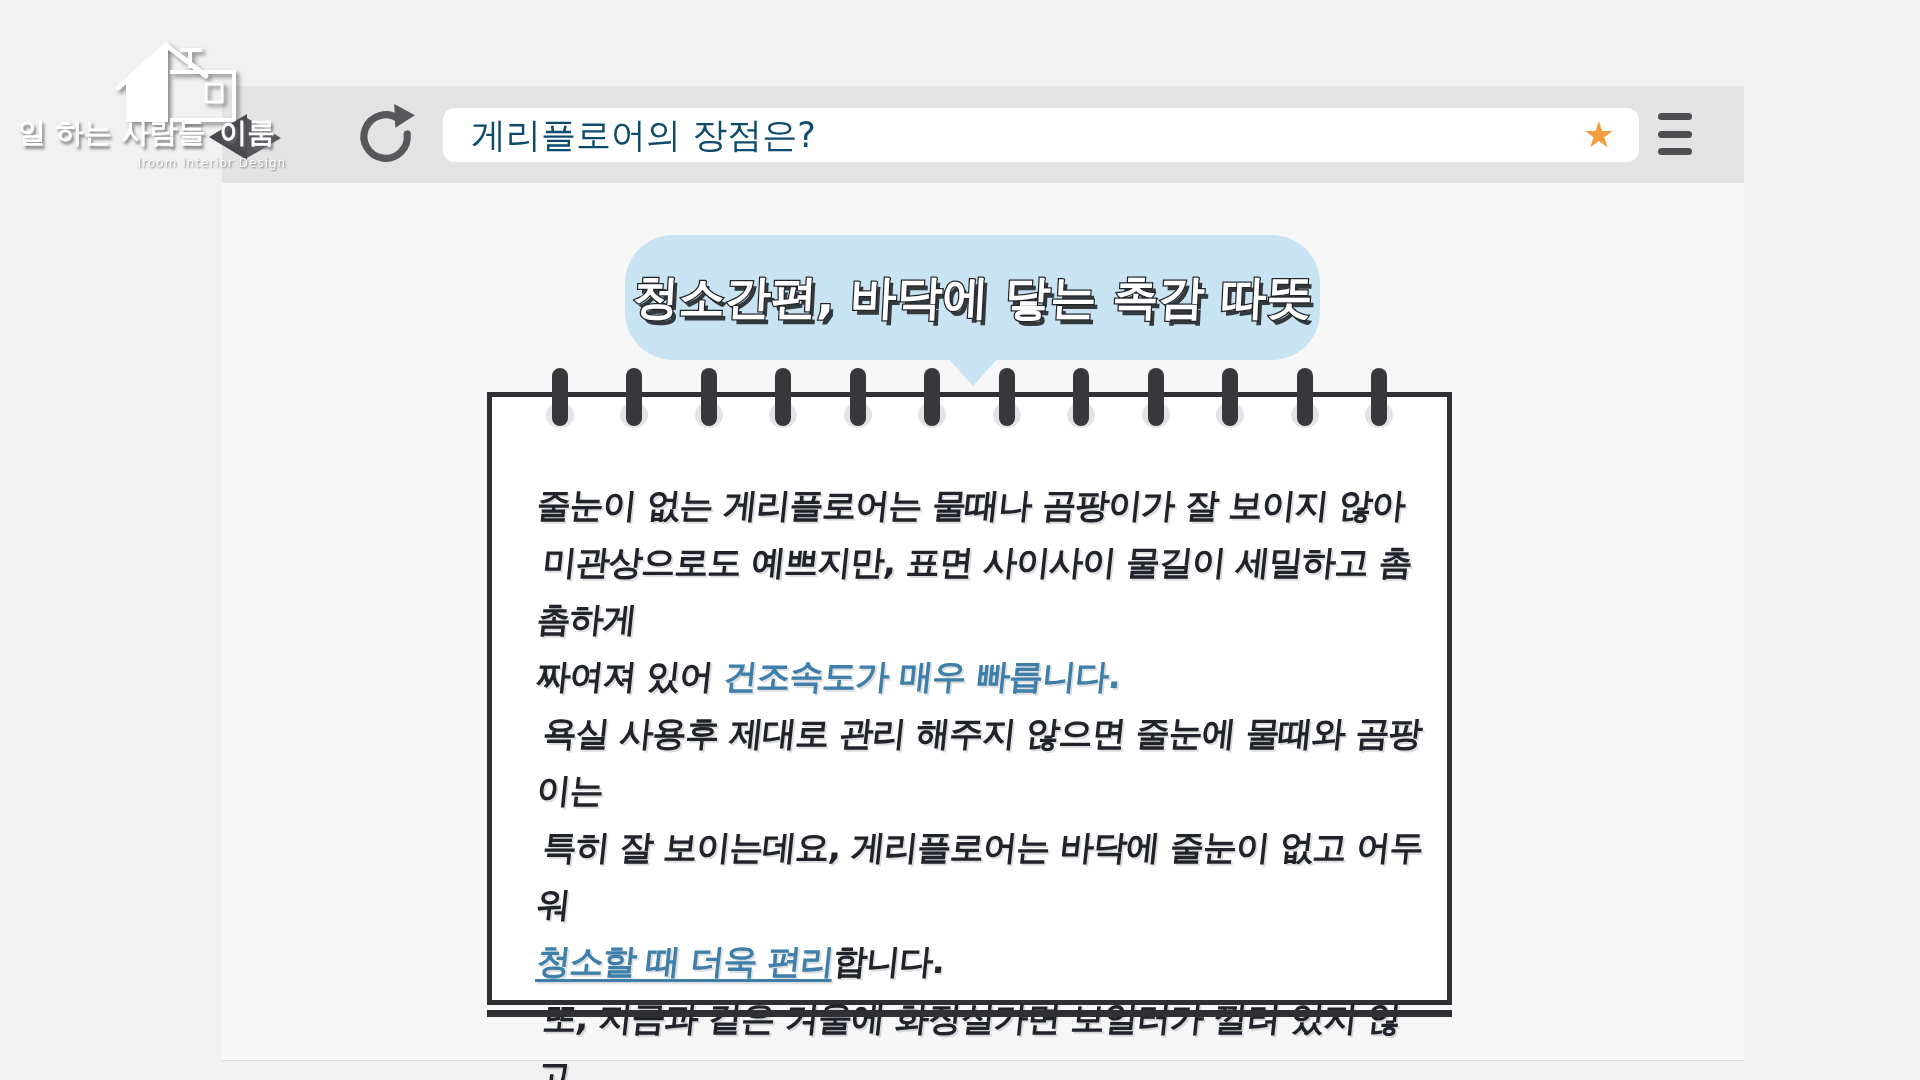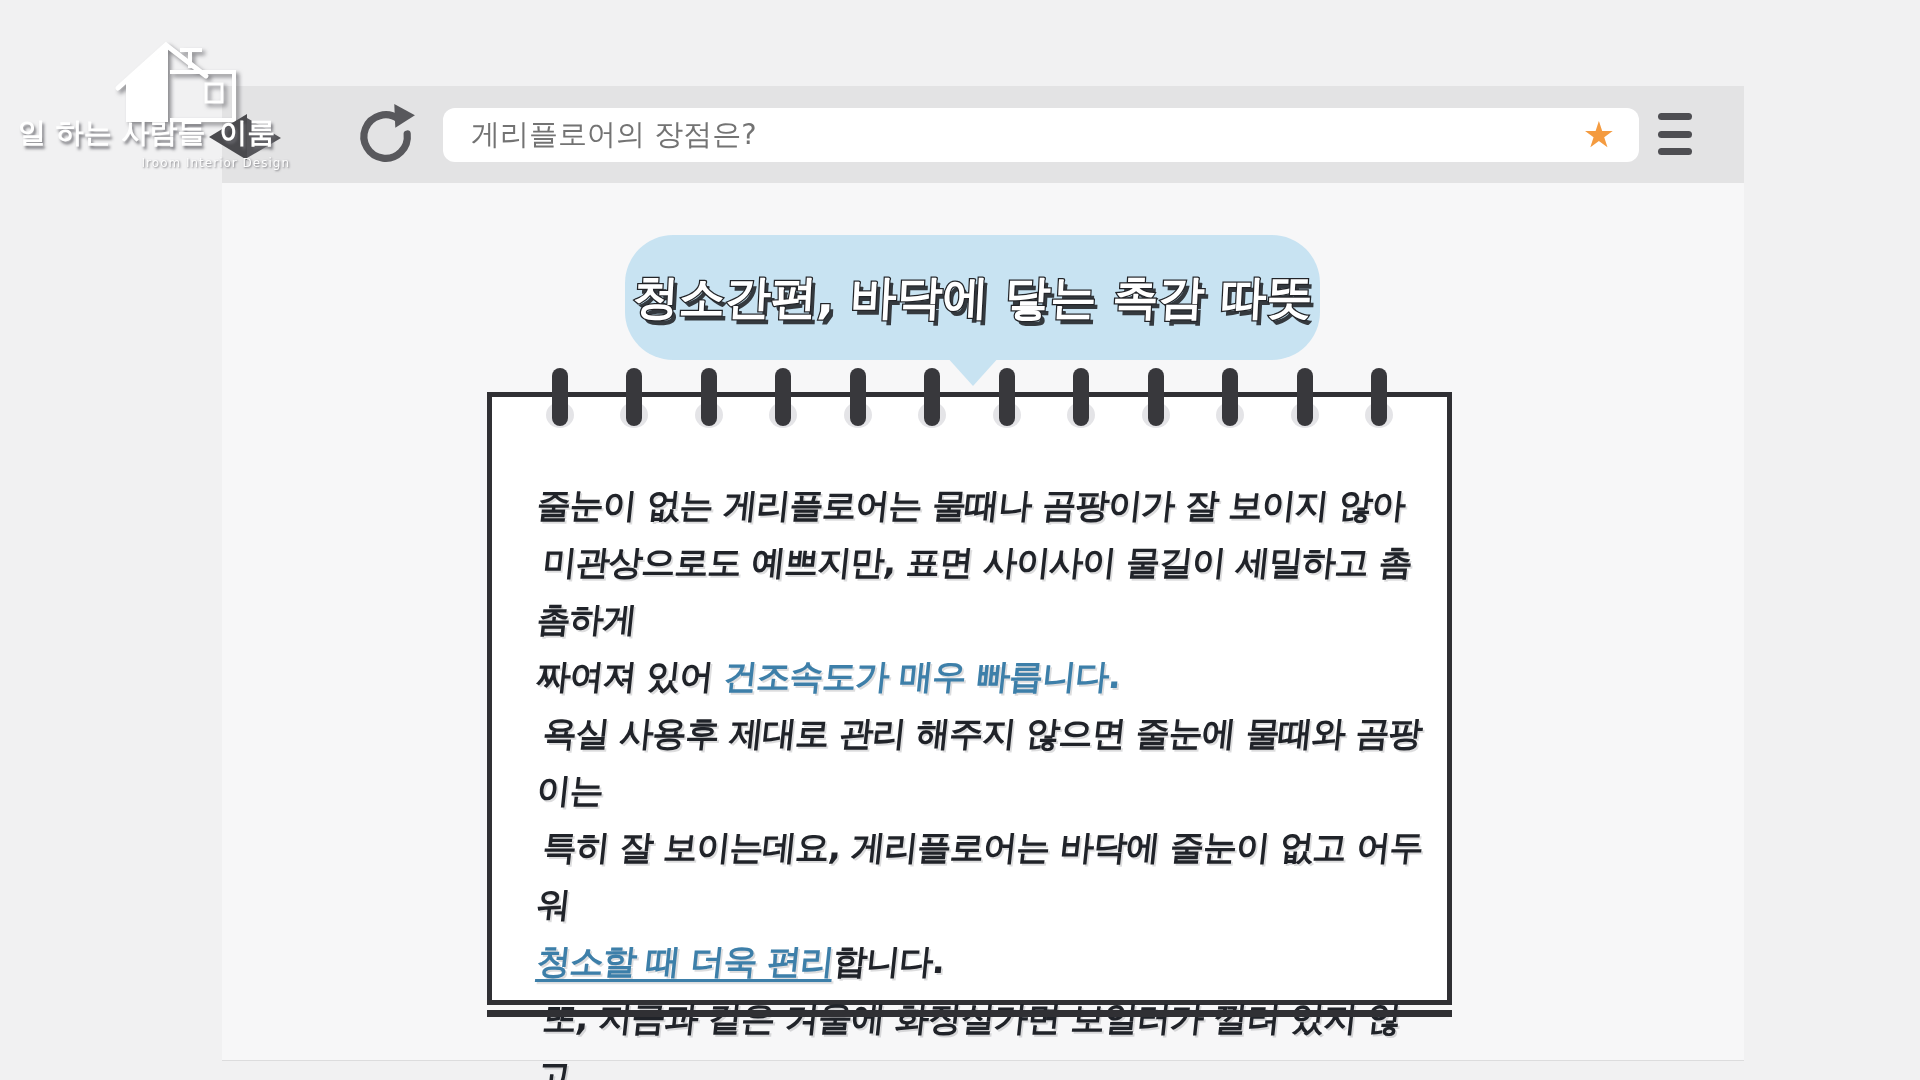--- a/index.html
+++ b/index.html
@@ -11,41 +11,41 @@
   .header-bar{position:absolute;left:0;top:0;width:100%;height:97px;background:#e3e3e4;}
 
   
   .refresh-btn{position:absolute;left:133px;top:18px;width:62px;height:62px;cursor:pointer;}
   .refresh-btn svg{width:100%;height:100%;}
 
   
   .search-bar{position:absolute;left:221px;top:22px;width:1196px;height:54px;background:#ffffff;
               border-radius:12px;display:flex;align-items:center;}
   .search-input{flex:1;border:none;outline:none;background:transparent;margin-left:26px;
-                font-size:29px;color:#737373;font-family:"DejaVu Sans","Liberation Sans",sans-serif;}
+                font-size:35px;color:#0c4a6e;font-family:"DejaVu Sans","Liberation Sans",sans-serif;}
   .star{font-size:36px;color:var(--star,#f49b40);margin-right:24px;line-height:1;cursor:pointer;}
 
   
   .menu-btn{position:absolute;left:1436px;top:27px;width:34px;height:42px;display:flex;
             flex-direction:column;justify-content:space-between;cursor:pointer;}
   .menu-btn i{display:block;height:7px;border-radius:4px;background:#4e4e52;}
 
   
   .logo{position:absolute;left:14px;top:30px;width:350px;height:140px;z-index:5;}
   .logo-house{position:absolute;left:100px;top:8px;width:160px;height:84px;}
   .logo-title{position:absolute;left:4px;top:84px;width:346px;font-size:28px;font-weight:bold;color:#ffffff;
               white-space:nowrap;text-shadow:2px 3px 3px rgba(105,105,110,.85);}
   .logo-accent{position:relative;display:inline-block;padding:0 4px;}
   .tri{position:absolute;top:0px;width:0;height:0;}
   .tri-left{left:-6px;border-top:23px solid transparent;border-bottom:23px solid transparent;
             border-right:38px solid #4a4a4e;}
   .tri-right{left:32px;top:4px;border-top:20px solid transparent;border-bottom:20px solid transparent;
              border-left:34px solid #55555a;}
   .logo-accent b{position:relative;font-weight:bold;}
-  .logo-caption{position:absolute;left:96px;top:126px;width:180px;text-align:right;font-size:12px;
+  .logo-caption{position:absolute;left:108px;top:126px;width:180px;text-align:center;font-size:12px;
                 color:#fdfdfd;text-shadow:1px 1px 2px rgba(110,110,115,.9);letter-spacing:1px;}
 
   
   .bubble{position:absolute;left:625px;top:235px;width:695px;height:125px;background:var(--bubble,#c8e3f2);
           border-radius:48px;display:flex;align-items:center;justify-content:center;}
   .bubble-tail{position:absolute;left:50%;bottom:-26px;transform:translateX(-50%);width:0;height:0;
                border-left:27px solid transparent;border-right:27px solid transparent;
                border-top:30px solid var(--bubble,#c8e3f2);}
   .bubble-title{font-size:46px;font-weight:bold;color:#ffffff;white-space:nowrap;letter-spacing:0px;
                 -webkit-text-stroke:2.5px #222428;paint-order:stroke fill;

